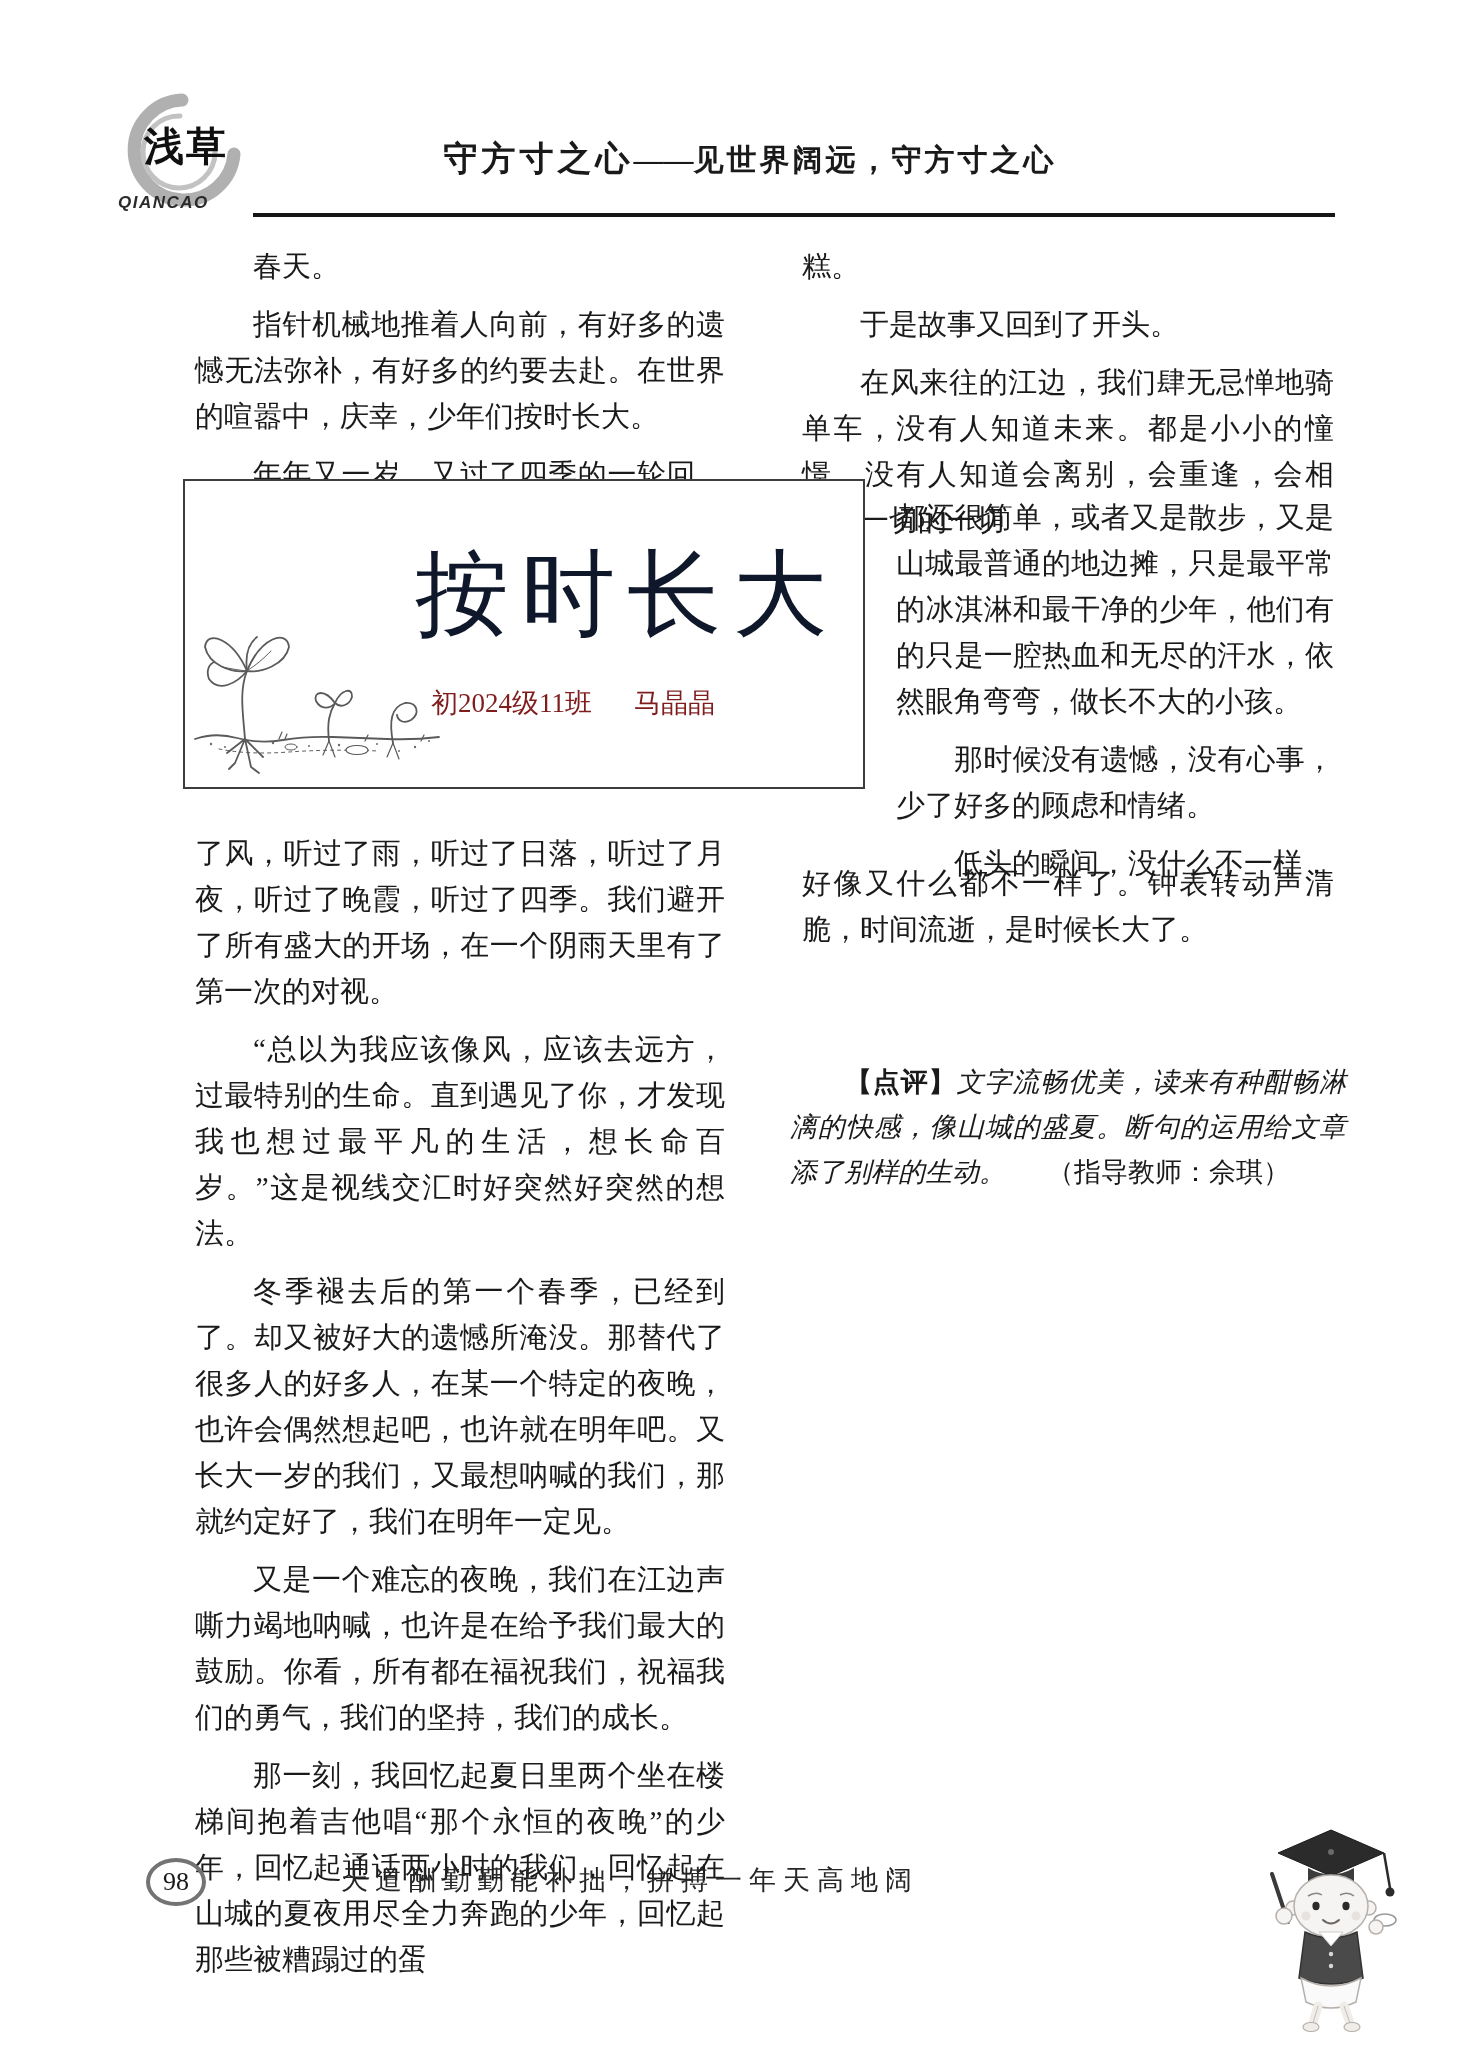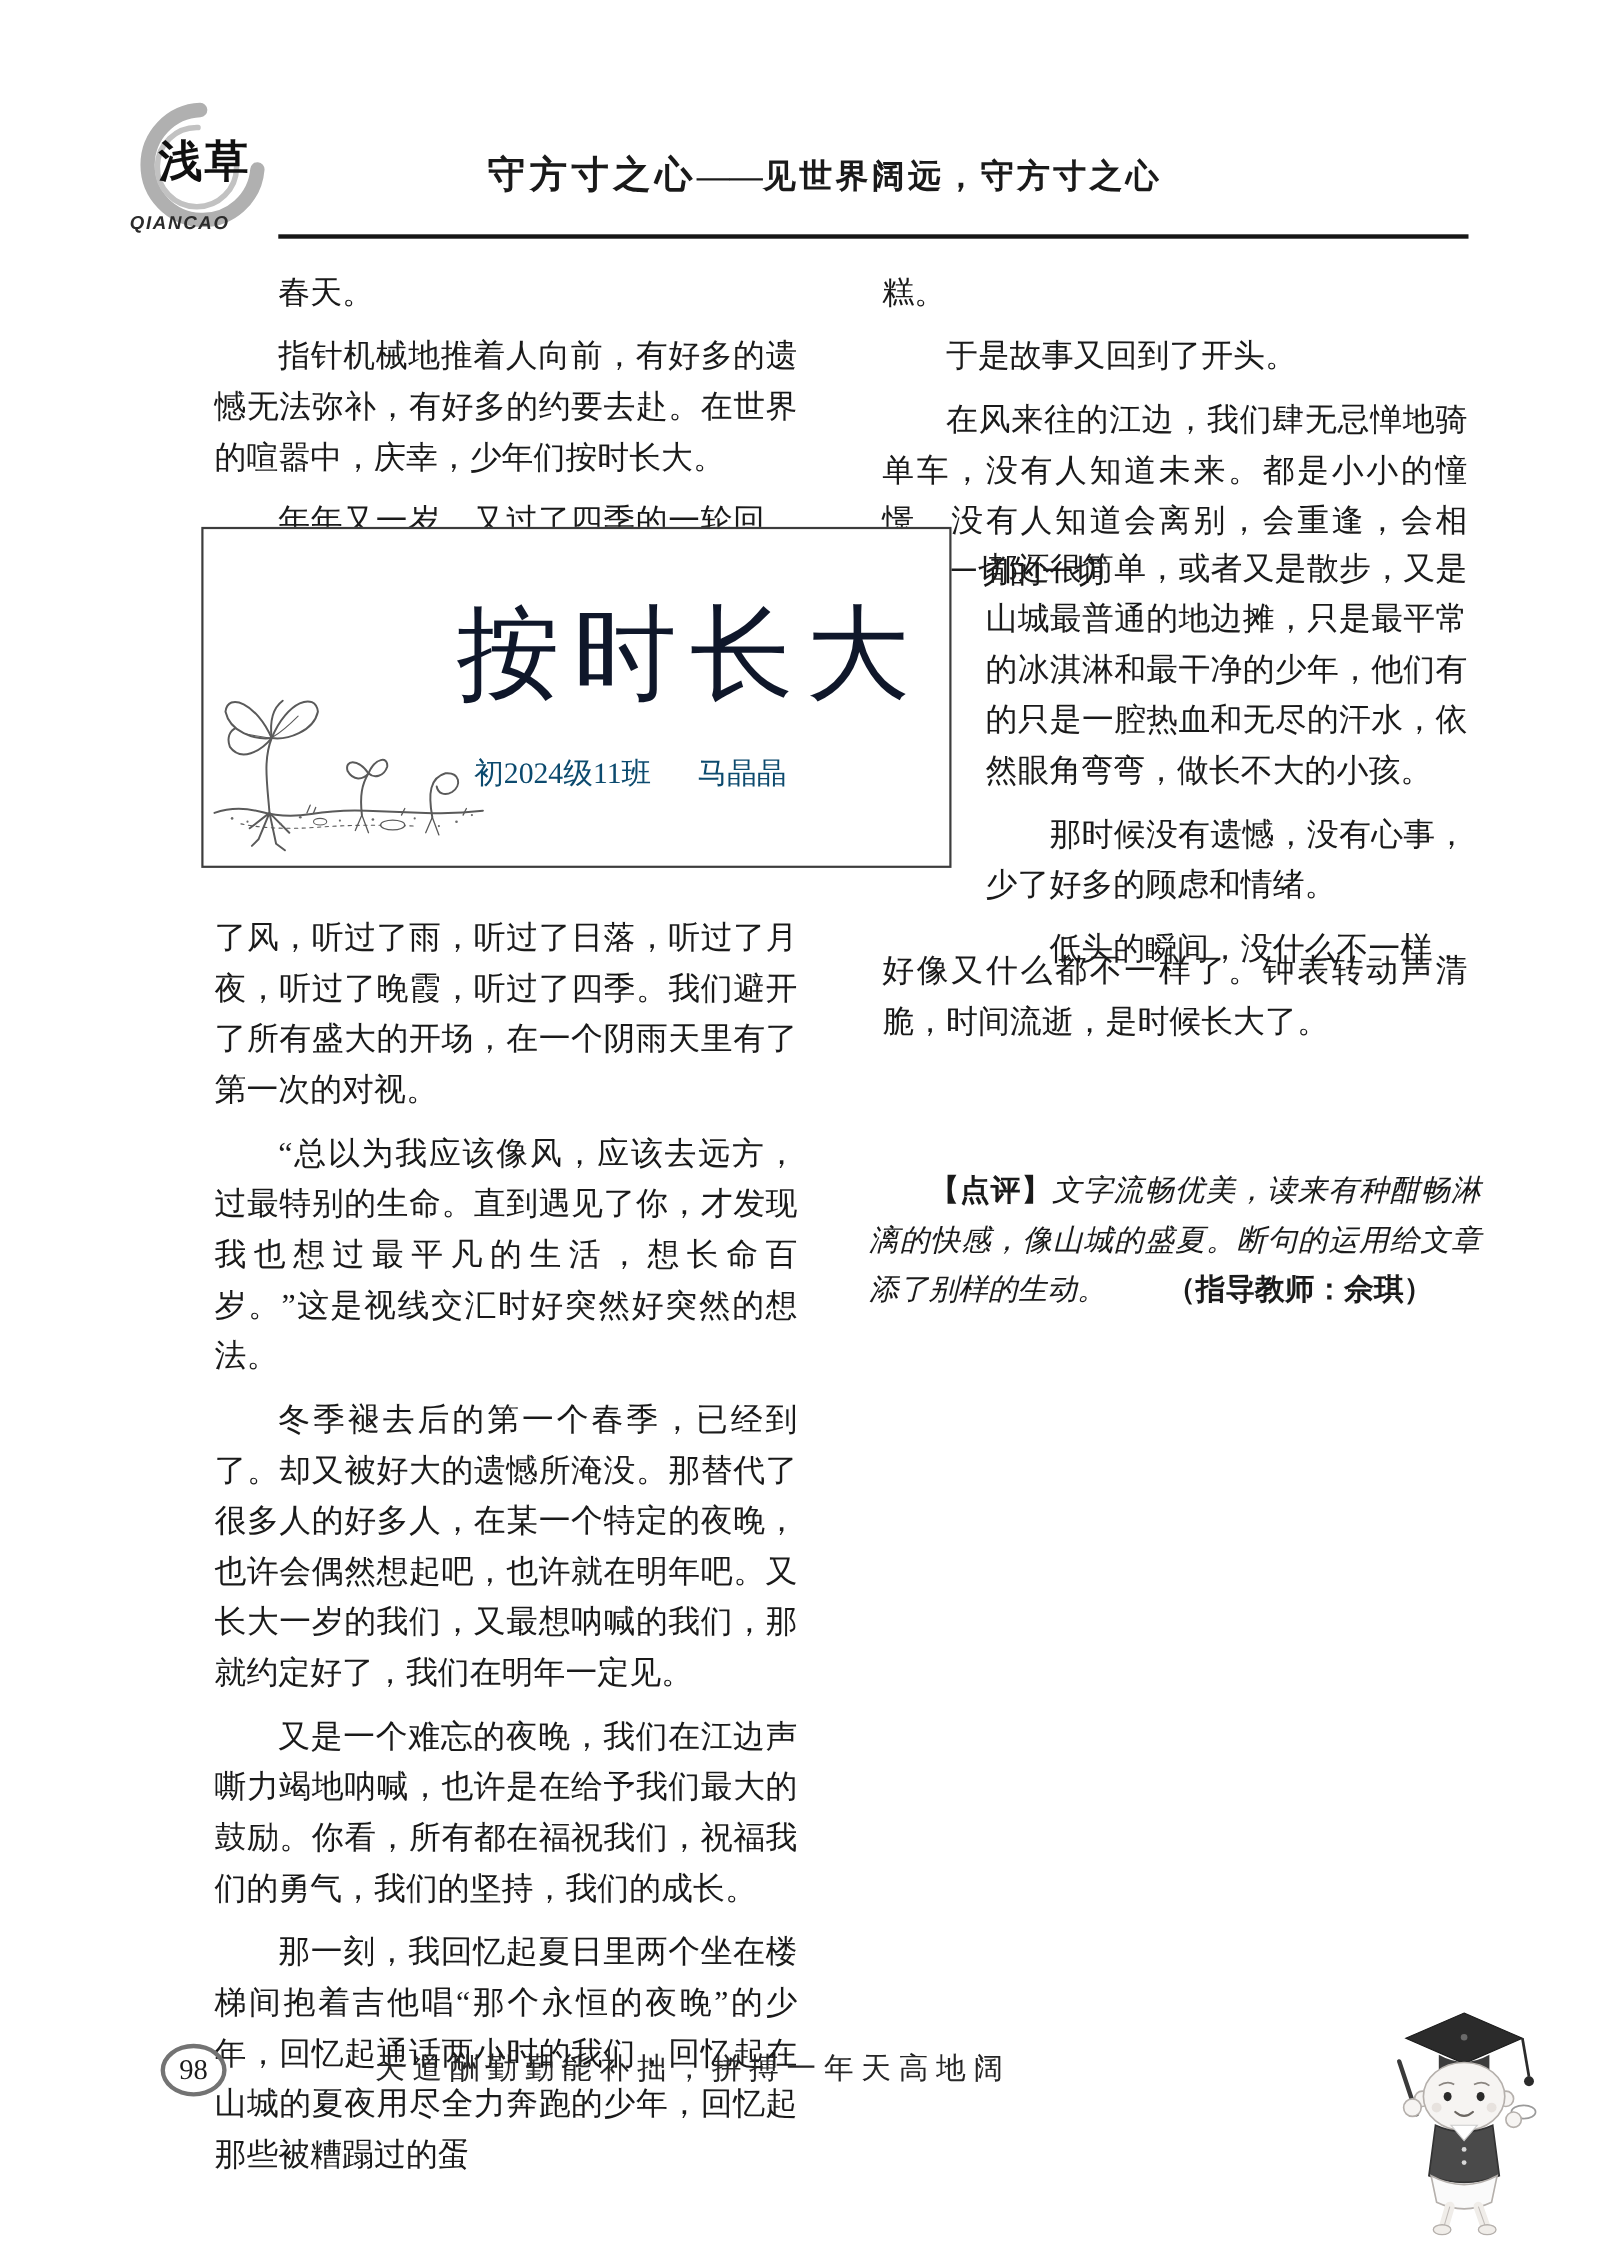--- a/index.html
+++ b/index.html
@@ -20,28 +20,28 @@
   .left-top{left:183px;top:231px;width:554px;}
   .right-top{left:790px;top:231px;width:556px;}
   .right-beside{left:884px;top:482px;width:462px;}
   .right-bottom{left:790px;top:848px;width:556px;}
   .left-bottom{left:183px;top:818px;width:554px;}
   
   .title-box{left:183px;top:479px;width:682px;height:310px;border:2px solid #3d3d3d;box-sizing:border-box;background:#fff;}
   .box-illustration{position:absolute;left:4px;bottom:4px;width:256px;height:212px;}
   .box-title{position:absolute;left:230px;top:50px;font-size:94px;letter-spacing:12px;
              font-family:"Liberation Sans","DejaVu Sans",sans-serif;color:#0f172a;white-space:nowrap;}
-  .box-byline{position:absolute;left:246px;top:204px;font-size:27px;color:#0c4a6e;white-space:nowrap;text-align:right;}
+  .box-byline{position:absolute;left:246px;top:204px;font-size:27px;color:#7f1d1d;white-space:nowrap;text-align:right;}
   .box-byline .name{margin-left:42px;}
   
   .comment{left:790px;top:1060px;width:556px;font-size:27px;line-height:45px;text-align:justify;}
   .comment-label{font-weight:bold;font-family:"Liberation Sans","DejaVu Sans",sans-serif;font-style:normal;}
   .comment-body{font-style:italic;}
-  .comment-teacher{font-weight:bold;font-family:"Liberation Sans","DejaVu Sans",sans-serif;
-                   font-style:normal;margin-left:54px;white-space:nowrap;}
+  .comment-teacher{font-weight:normal;font-family:"Liberation Sans","DejaVu Sans",sans-serif;
+                   font-style:normal;margin-left:41px;white-space:nowrap;}
   
   .page-oval{left:146px;top:1858px;width:52px;height:40px;border:4px solid #737373;border-radius:50%;
              text-align:center;line-height:40px;font-size:26px;}
   .slogan{left:250px;top:1862px;width:760px;text-align:center;font-size:27px;letter-spacing:7px;color:#262626;}
   .mascot-svg{left:1242px;top:1826px;width:178px;height:208px;}
 </style>
 </head>
 <body>
 
 <div class="page">

